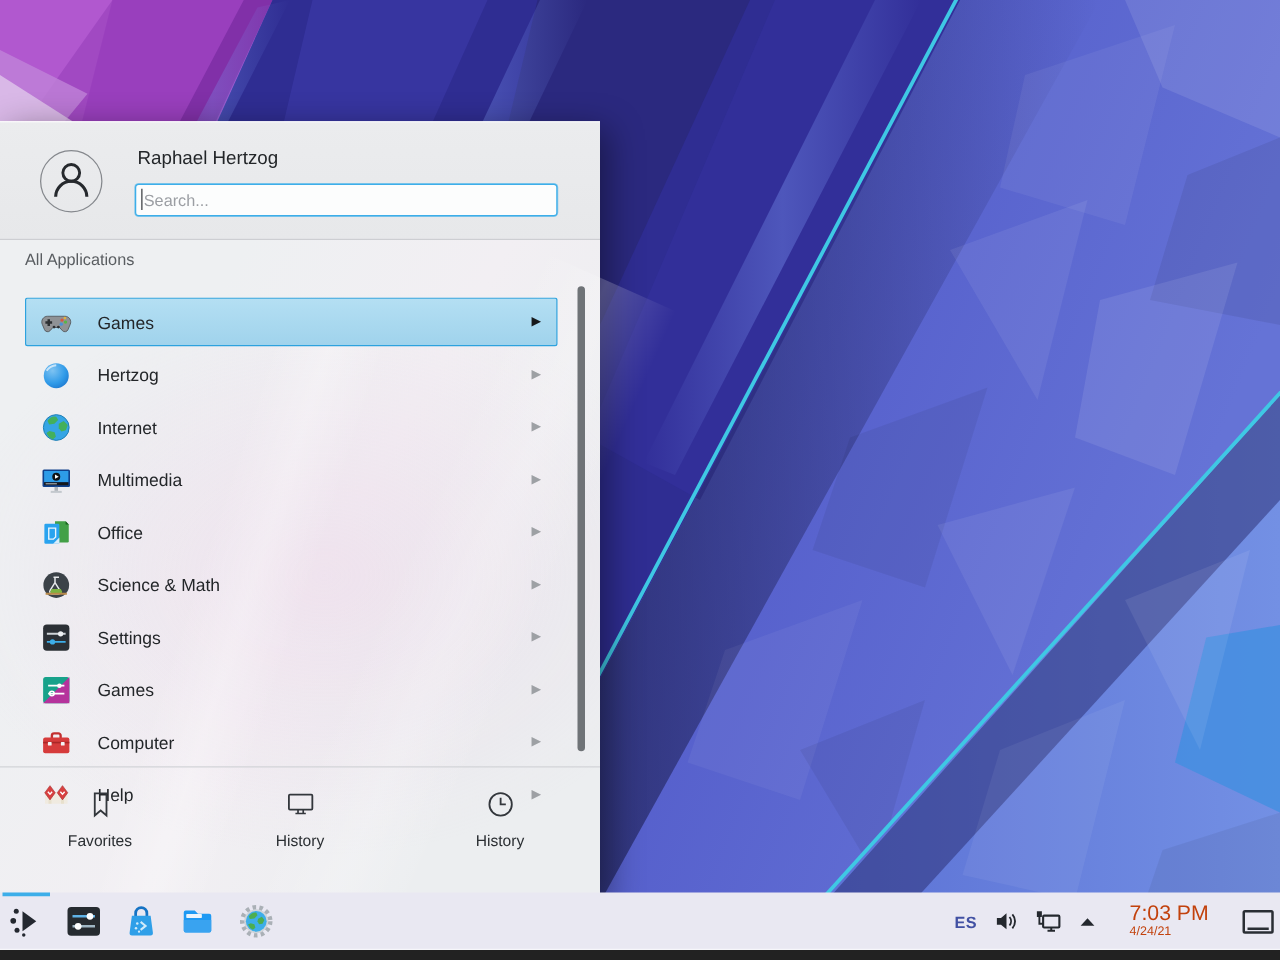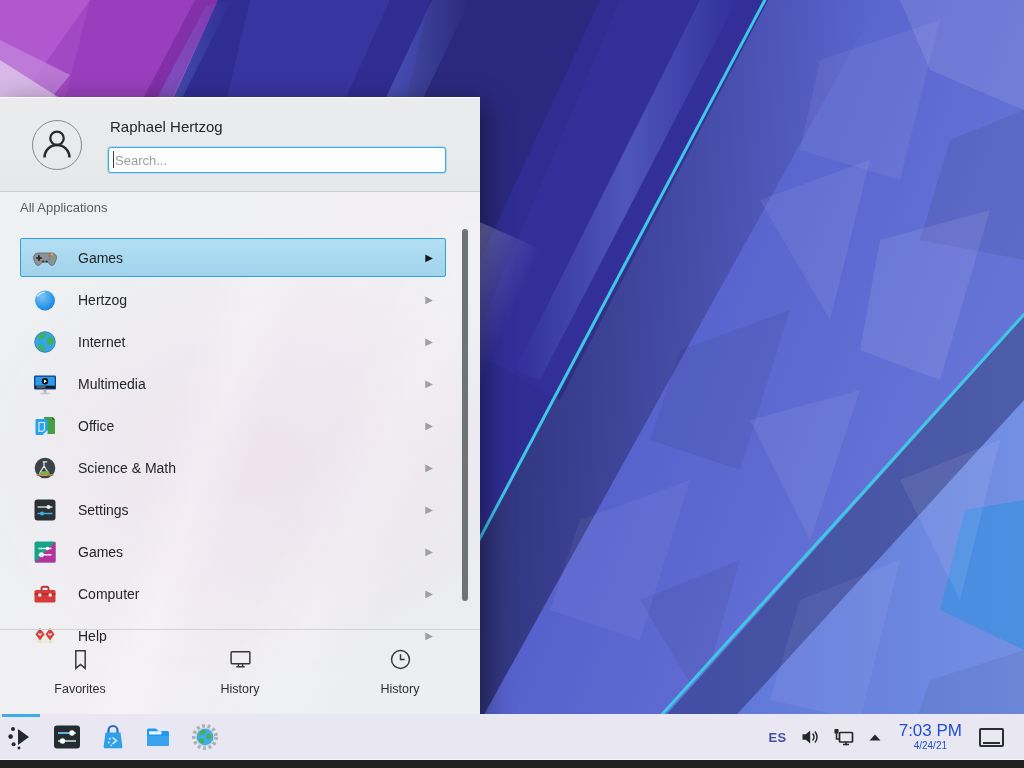--- a/index.html
+++ b/index.html
@@ -48,42 +48,42 @@
     border:1px solid #2da2de;}
   .cat-icon{width:26px;height:26px;margin:0 20px 0 11px;flex:0 0 auto;}
   .cat-icon svg{width:26px;height:26px;display:block;}
   .cat-label{font-size:14px;color:#232629;}
   .arrow{margin-left:auto;margin-right:12px;font-size:10px;color:#9da0a4;line-height:1;}
   .cat-row.selected .arrow{color:#17191b;}
 
   .scrollbar{position:absolute;right:12px;top:131px;width:6px;height:372px;border-radius:3px;
     background:#6f7377;}
 
-  .tab-bar{position:absolute;left:0;right:0;bottom:0;height:93px;border-top:1px solid #d2d3d7;
+  .tab-bar{position:absolute;left:0;right:0;bottom:16px;height:93px;border-top:1px solid #d2d3d7;
     display:flex;}
   .tab{flex:1;position:relative;display:flex;flex-direction:column;align-items:center;
     padding-top:17px;gap:10px;font-size:12.5px;color:#2b2f33;}
   .tab svg{width:25px;height:25px;display:block;}
   .tab-indicator{display:none;position:absolute;top:-1px;left:7%;width:86%;height:4px;
     background:var(--accent,#3daee9);}
   .tab.active .tab-indicator{display:block;}
 
   
   #taskbar{position:absolute;left:0;bottom:0;width:1024px;height:46px;background:#e9e8f2;
-    display:flex;align-items:center;box-sizing:border-box;padding:0 20px 0 6px;
+    display:flex;align-items:center;box-sizing:border-box;padding:0 5px 0 6px;
     box-shadow:0 -1px 0 rgba(255,255,255,.6) inset;}
   .tb-apps{display:flex;align-items:center;gap:16px;}
   .tb-app{position:relative;width:30px;height:30px;}
   .tb-app svg{width:30px;height:30px;display:block;}
   .tb-app.active::before{content:"";position:absolute;left:-4px;right:-4px;top:-8px;height:3px;
     background:var(--accent,#3daee9);}
   .tray{margin-left:auto;display:flex;align-items:center;gap:13px;}
   .kb-layout{font-size:13px;font-weight:bold;color:#4150a3;letter-spacing:.4px;}
   .tray-icon svg{display:block;}
-  .clock{text-align:center;line-height:1.08;margin:0 4px;color:#1d4ed8;}
+  .clock{text-align:left;line-height:1.08;margin:0 14px;color:#c2410c;}
   .clock .time{font-size:17px;}
   .clock .date{font-size:10px;}
   .show-desktop{width:25px;height:19px;border:2px solid #2a2e34;border-radius:2px;
     box-sizing:border-box;position:relative;background:transparent;}
   .show-desktop::after{content:"";position:absolute;left:2px;right:2px;bottom:1px;height:2px;
     background:#2a2e34;}
 </style>
 </head>
 <body>
 

